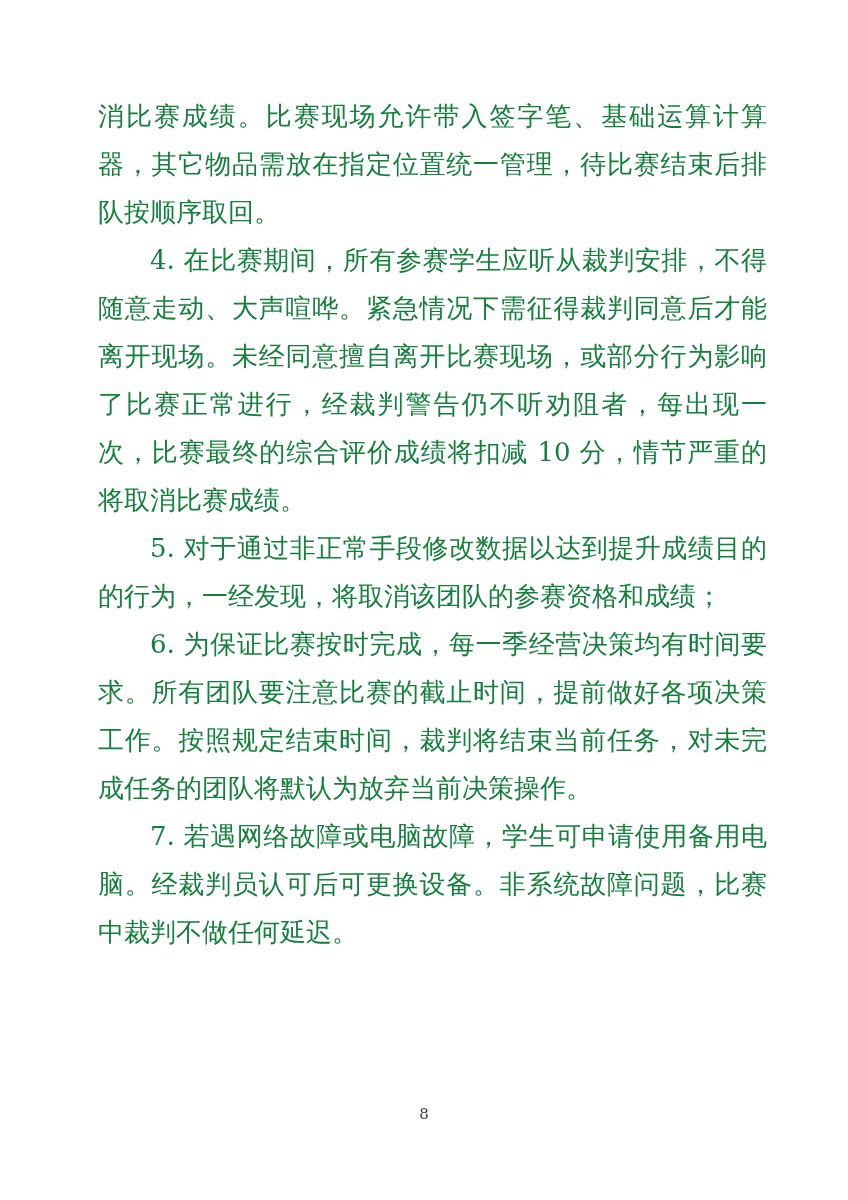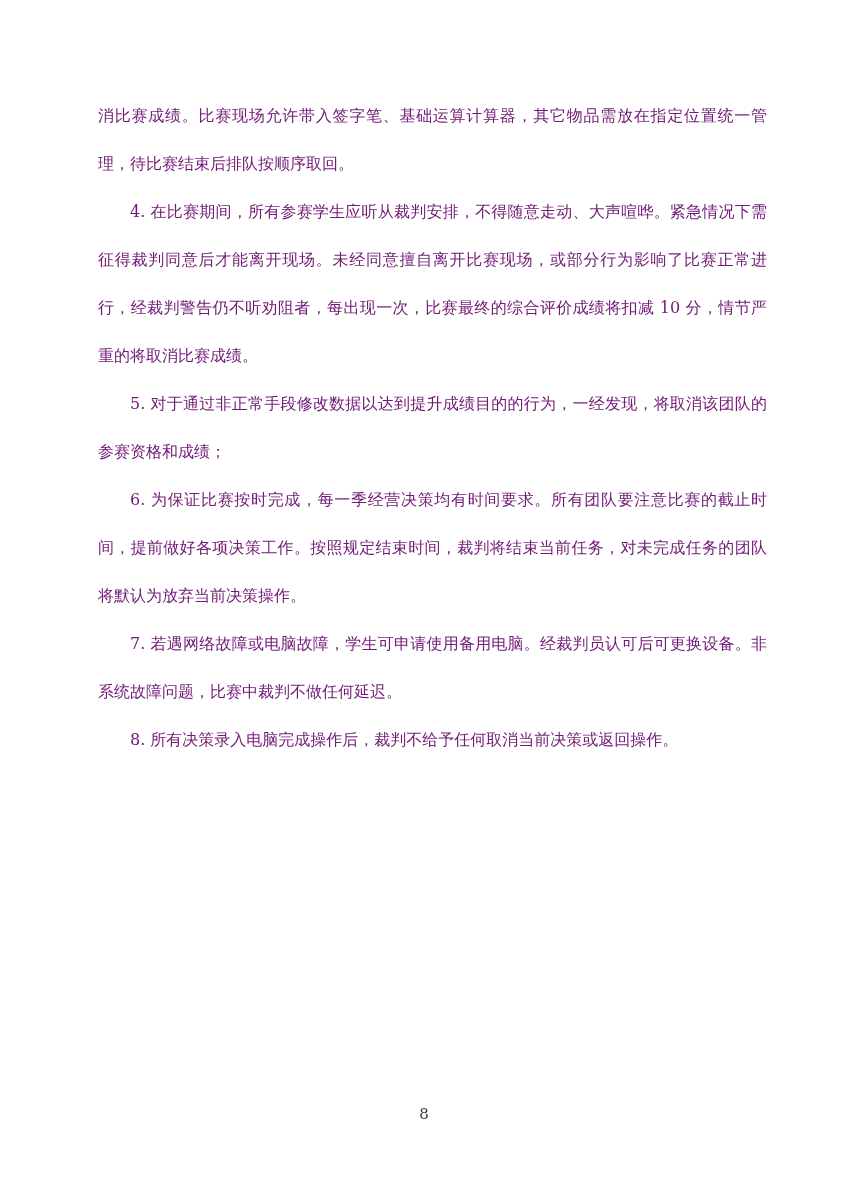--- a/index.html
+++ b/index.html
@@ -17,23 +17,23 @@
   .page {
     position: absolute;
     inset: 0;
     background: #ffffff;
   }
   .content {
     position: absolute;
     left: 98px;
     top: 92px;
     width: 669px;
-    font-size: 16px;
+    font-size: 26px;
     line-height: 48px;
-    color: #701a75;
+    color: #15803d;
     text-align: justify;
     text-justify: inter-ideograph;
   }
   .para {
     margin: 0;
     padding: 0;
   }
   .para.indent {
     text-indent: 2em;
   }
@@ -52,16 +52,15 @@
 <body>
 
 <div class="page">
   <div class="content">
 
   <p class="para">消比赛成绩。比赛现场允许带入签字笔、基础运算计算器，其它物品需放在指定位置统一管理，待比赛结束后排队按顺序取回。</p>
       <p class="para indent">4. 在比赛期间，所有参赛学生应听从裁判安排，不得随意走动、大声喧哗。紧急情况下需征得裁判同意后才能离开现场。未经同意擅自离开比赛现场，或部分行为影响了比赛正常进行，经裁判警告仍不听劝阻者，每出现一次，比赛最终的综合评价成绩将扣减 10 分，情节严重的将取消比赛成绩。</p>
       <p class="para indent">5. 对于通过非正常手段修改数据以达到提升成绩目的的行为，一经发现，将取消该团队的参赛资格和成绩；</p>
       <p class="para indent">6. 为保证比赛按时完成，每一季经营决策均有时间要求。所有团队要注意比赛的截止时间，提前做好各项决策工作。按照规定结束时间，裁判将结束当前任务，对未完成任务的团队将默认为放弃当前决策操作。</p>
       <p class="para indent">7. 若遇网络故障或电脑故障，学生可申请使用备用电脑。经裁判员认可后可更换设备。非系统故障问题，比赛中裁判不做任何延迟。</p>
-      <p class="para indent">8. 所有决策录入电脑完成操作后，裁判不给予任何取消当前决策或返回操作。</p>
     </div>
   <div class="footer">8</div>
 </div>
 
 </body></html>

